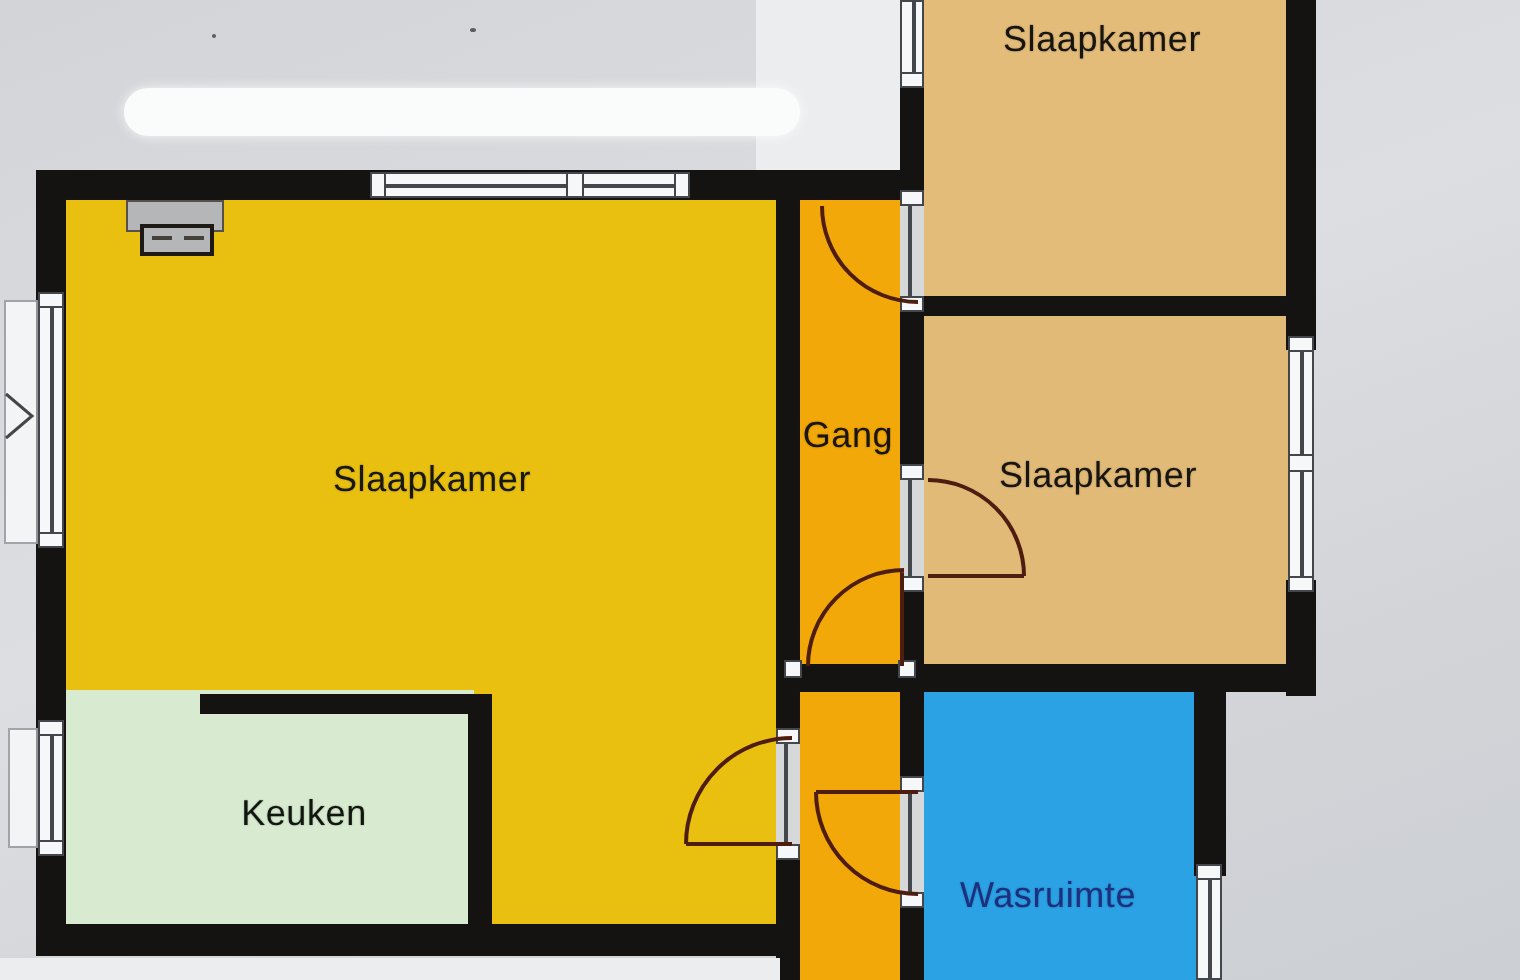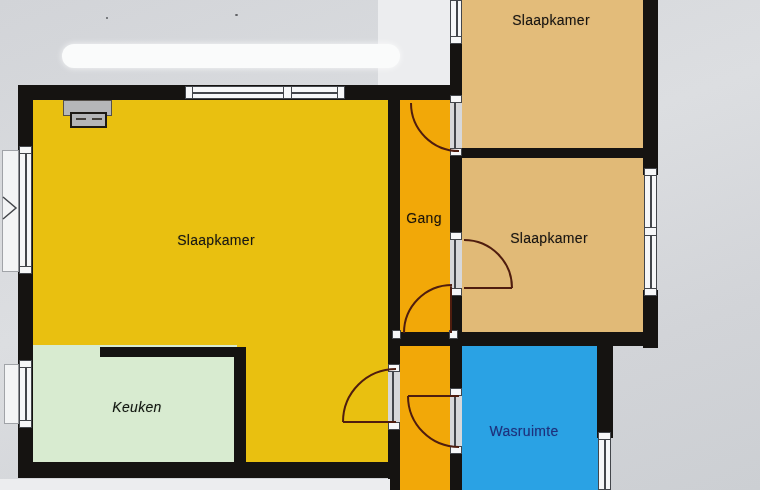--- a/index.html
+++ b/index.html
@@ -20,21 +20,21 @@
   .sill{background:var(--window_fill);border:1px solid #9b9ea3;opacity:.9;}
   .gap{background:var(--door_gap);}
   .gap .gl{background:var(--window_line);}
   .gap.v .gl{top:0;bottom:0;left:4px;width:2px;}
   .jamb{background:var(--window_fill);border:1px solid var(--window_line);}
   .chimney{background:var(--chimney);border:1px solid #55504a;}
   .chimney.inner{border:2px solid #1d1a16;}
   .tick{background:#44403a;}
   .rlabel{
     transform:translate(-50%,-50%);white-space:nowrap;
-    font-size:14px;letter-spacing:.3px;color:#1b1b1b;
+    font-size:18px;letter-spacing:.3px;color:#1b1b1b;
     text-shadow:0 0 1px rgba(40,40,40,.35);
   }
   .speck{background:#5a5c60;border-radius:50%;}
   svg.overlay{left:0;top:0;}
 </style>
 </head>
 <body>
 
 <div id="canvas">
 
@@ -139,17 +139,17 @@
     <path d="M408,396 A51 51 0 0 0 459,447 M408,396 L459,396" style="stroke:var(--door_arc);stroke-width:2;fill:none"></path>
     <path d="M343,422 A53 53 0 0 1 396,369 M343,422 L396,422" style="stroke:var(--door_arc);stroke-width:2;fill:none"></path>
     <path d="M404,333 A48 48 0 0 1 452,285 M451,285 L451,333" style="stroke:var(--door_arc);stroke-width:2;fill:none"></path>
     <path d="M3,197 L16,208 L3,219" style="stroke:var(--window_line);stroke-width:1.5;fill:none"></path>
   </svg>
 
   <span class="rlabel" style="left: 216px; top: 240px; color: rgb(24, 23, 18);">Slaapkamer</span>
   <span class="rlabel" style="left: 424px; top: 218px; color: rgb(29, 20, 8);">Gang</span>
   <span class="rlabel" style="left: 551px; top: 20px; color: rgb(24, 20, 16);">Slaapkamer</span>
   <span class="rlabel" style="left: 549px; top: 238px; color: rgb(24, 20, 16);">Slaapkamer</span>
-  <span class="rlabel" style="left: 137px; top: 407px; color: rgb(17, 23, 15); font-style: italic;">Keuken</span>
-  <span class="rlabel" style="left: 524px; top: 431px; color: rgb(29, 47, 128);">Wasruimte</span>
+  <span class="rlabel" style="left: 152px; top: 407px; color: rgb(17, 23, 15);">Keuken</span>
+  <span class="rlabel" style="left: 524px; top: 448px; color: rgb(29, 47, 128);">Wasruimte</span>
 
   <div class="panel" style="left:0;top:479px;width:390px;height:11px;"></div>
 </div>
 
 </body></html>

